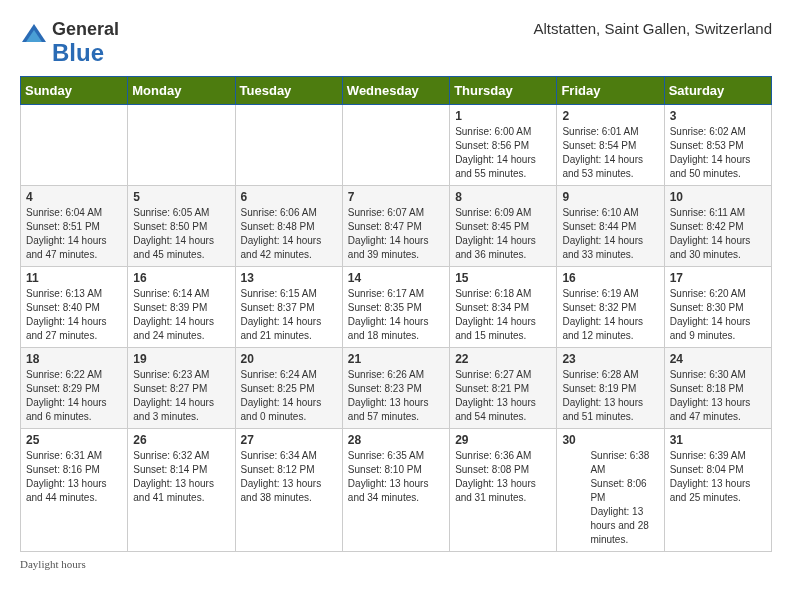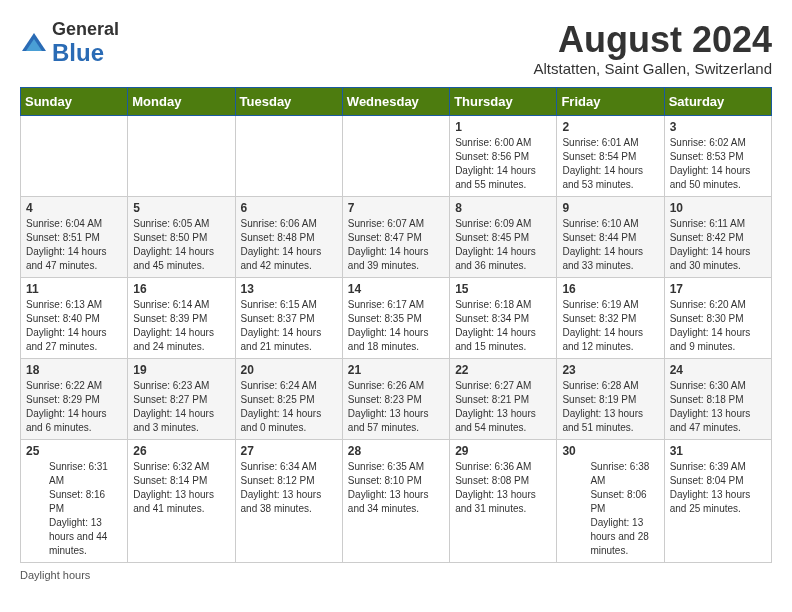--- a/index.html
+++ b/index.html
@@ -11,21 +11,21 @@
       padding: 20px;
     }
     .header {
       display: flex;
       align-items: flex-start;
       justify-content: space-between;
       margin-bottom: 10px;
     }
     .logo {
       display: flex;
-      align-items: center;
+      align-items: flex-start;
       gap: 4px;
     }
     .logo-text {
       display: flex;
       flex-direction: column;
       line-height: 1.1;
     }
     .logo-general {
       font-size: 18px;
       font-weight: bold;
@@ -90,38 +90,38 @@
       line-height: 1.4;
       color: #333;
     }
     .empty-cell {
       background: #fff;
     }
     .footer-note {
       margin-top: 6px;
       font-size: 11px;
       color: #555;
+      font-family: Liberation Serif, serif;
     }
   </style>
 </head>
 <body>
 
 <div class="header">
   <div class="logo">
     <svg class="logo-icon" viewBox="0 0 28 28" xmlns="http://www.w3.org/2000/svg">
       <polygon points="14,4 26,22 2,22" fill="#2a6bb5"></polygon>
       <polygon points="14,10 22,22 6,22" fill="#4a9fd5"></polygon>
     </svg>
     <div class="logo-text">
       <span class="logo-general">General</span>
       <span class="logo-blue">Blue</span>
     </div>
   </div>
   <div class="title-block">
-    <div class="month-year">August 2024</div>
     <div class="location">Altstatten, Saint Gallen, Switzerland</div>
   </div>
 </div>
 
 <table class="calendar">
   <thead>
     <tr>
     <th>Sunday</th>
         <th>Monday</th>
         <th>Tuesday</th>
@@ -284,21 +284,21 @@
         <td>
           <div class="day-number">24</div>
           <div class="day-info" style="white-space: pre-line;">Sunrise: 6:30 AM
 Sunset: 8:18 PM
 Daylight: 13 hours and 47 minutes.</div>
         </td>
       </tr>
       <tr>
         <td>
           <div class="day-number">25</div>
-          <div class="day-info" style="white-space: pre-line; margin-left: 23px;">Sunrise: 6:31 AM
+          <div class="day-info" style="white-space: pre-line;">Sunrise: 6:31 AM
 Sunset: 8:16 PM
 Daylight: 13 hours and 44 minutes.</div>
         </td>
         <td>
           <div class="day-number">26</div>
           <div class="day-info" style="white-space: pre-line;">Sunrise: 6:32 AM
 Sunset: 8:14 PM
 Daylight: 13 hours and 41 minutes.</div>
         </td>
         <td>

